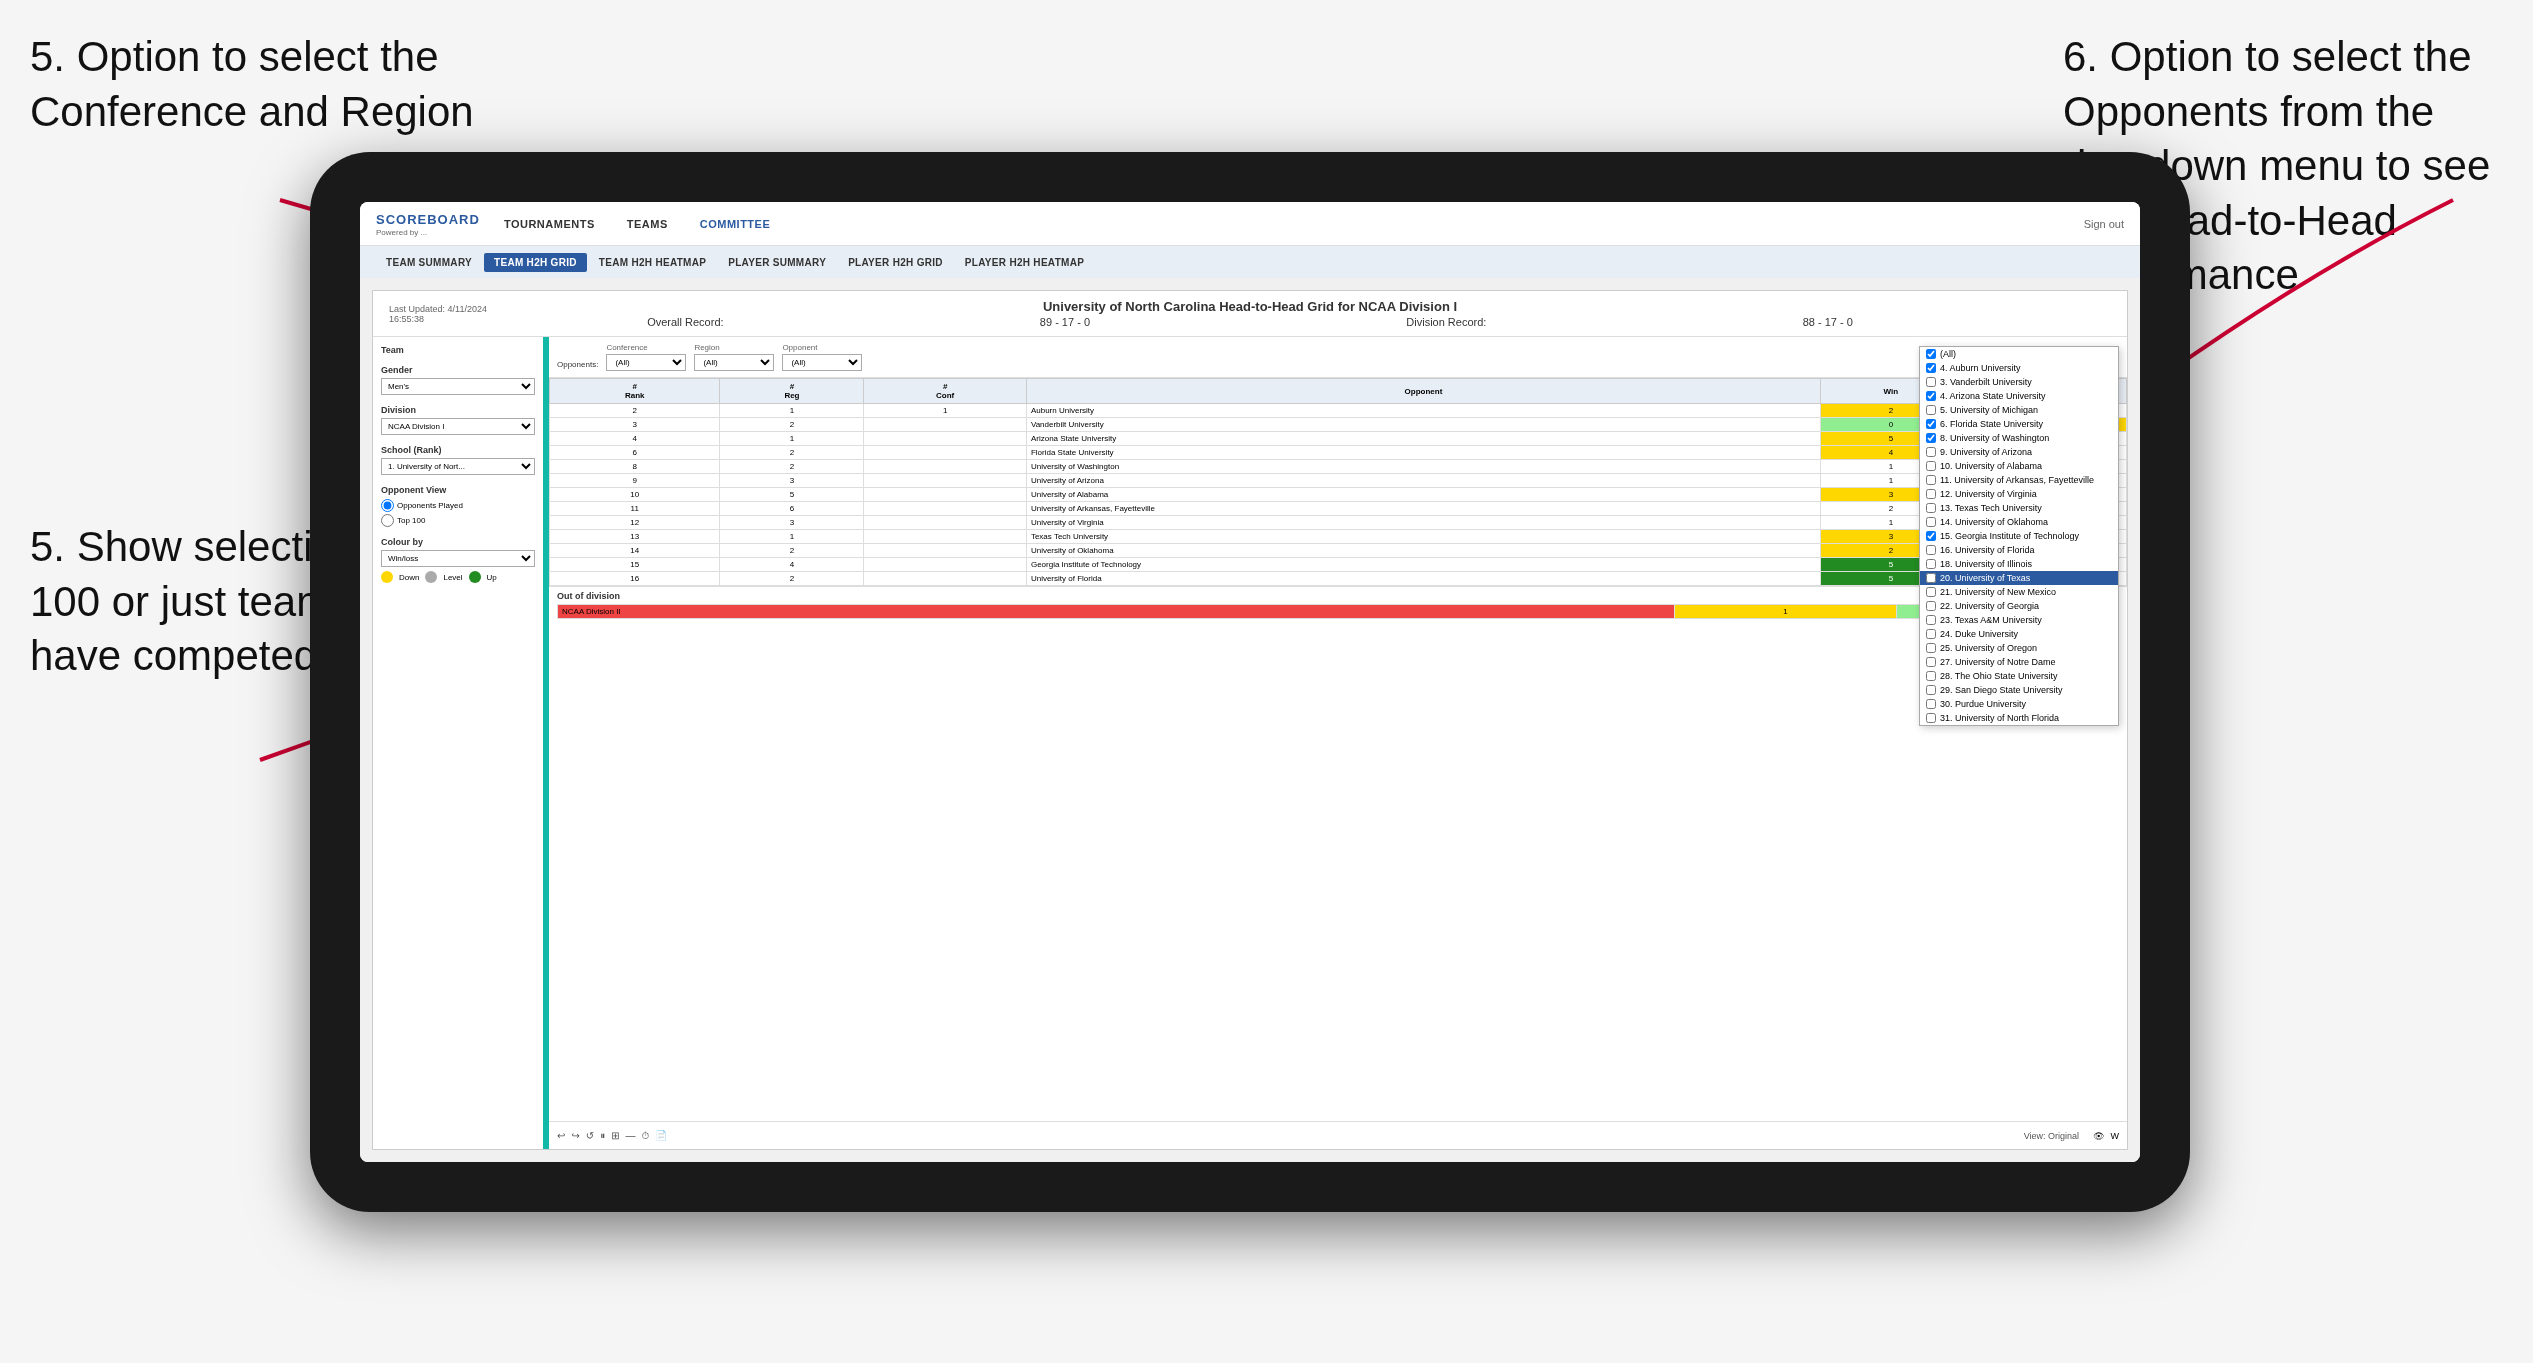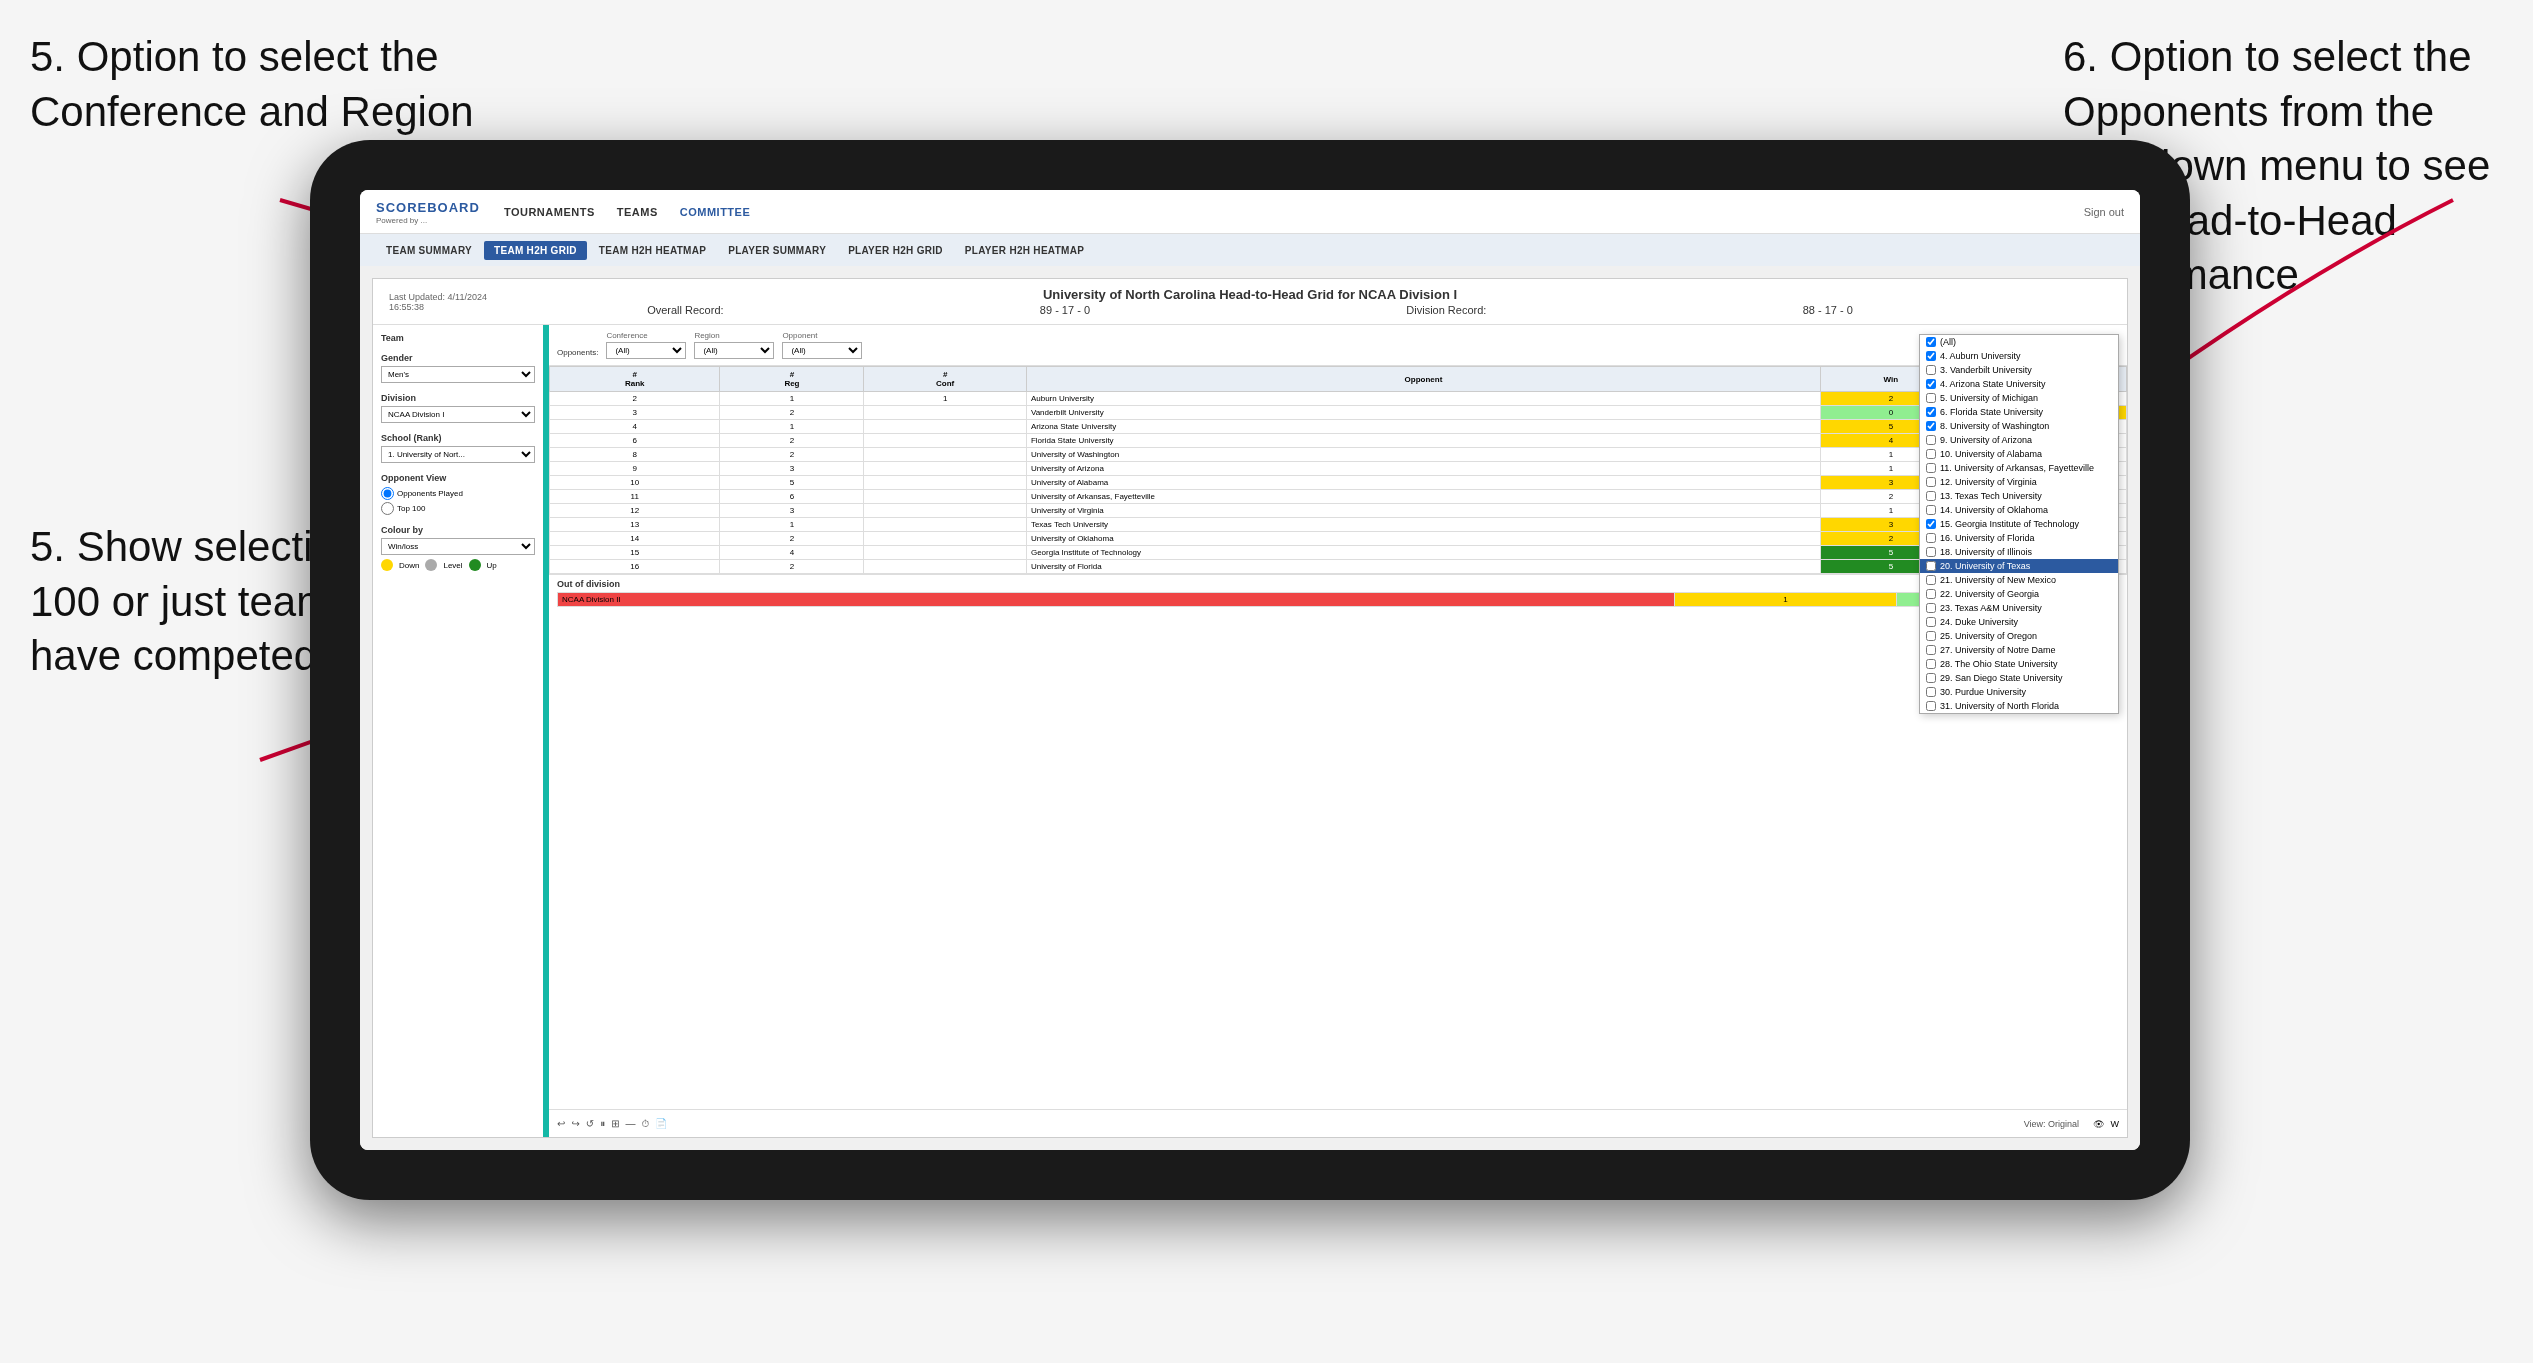--- a/index.html
+++ b/index.html
@@ -42,21 +42,21 @@
 
     
     .arrow-svg {
       position: absolute;
       pointer-events: none;
     }
 
     
     .tablet {
       position: absolute;
-      top: 140px;
+      top: 152px;
       left: 310px;
       width: 1880px;
       height: 1060px;
       background: #1a1a1a;
       border-radius: 60px;
       box-shadow: 0 20px 60px rgba(0,0,0,0.5);
       display: flex;
       align-items: center;
       justify-content: center;
     }
@@ -96,21 +96,21 @@
     }
 
     .logo-sub {
       font-size: 8px;
       color: #666;
       display: block;
     }
 
     .nav-links {
       display: flex;
-      gap: 14px;
+      gap: 24px;
       flex: 1;
     }
 
     .nav-link {
       font-size: 11px;
       font-weight: 600;
       color: #333;
       letter-spacing: 0.5px;
       cursor: pointer;
       padding: 0 4px;

